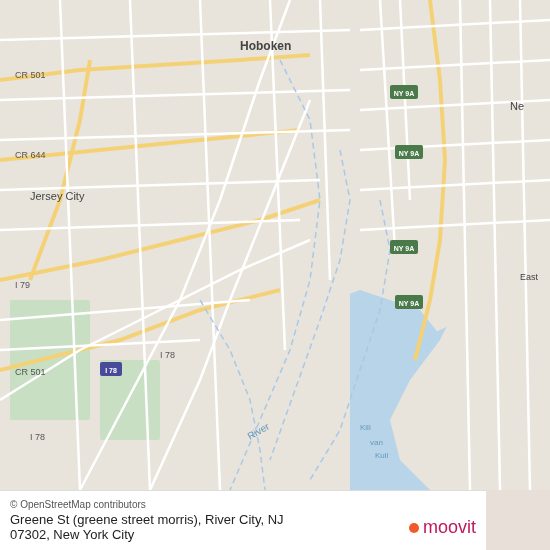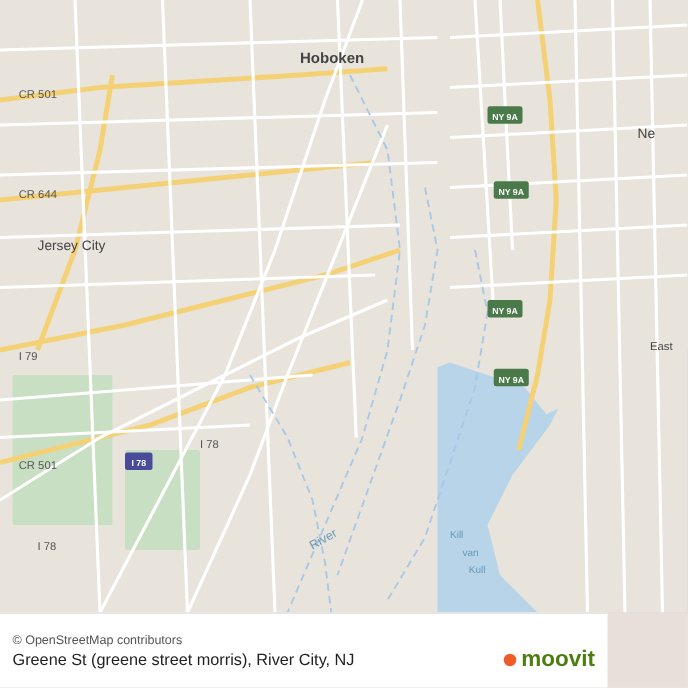--- a/index.html
+++ b/index.html
@@ -92,22 +92,22 @@
 
     
     .moovit-logo {
       position: absolute;
       bottom: 12px;
       right: 10px;
       display: flex;
       align-items: center;
       gap: 4px;
       font-size: 18px;
-      font-weight: bold;
-      color: #4d7c0f;
+      font-weight: normal;
+      color: #be185d;
       z-index: 25;
       margin-top: 36px;
     }
 
     .moovit-logo .moovit-dot {
       width: 10px;
       height: 10px;
       background: #f15a29;
       border-radius: 50%;
       display: inline-block;
@@ -223,19 +223,20 @@
     <text x="375" y="458" style="font-size:8px; fill:#6699bb; font-family:Arial;">Kull</text>
   </svg>
 
 </div>
 
 <div class="bottom-bar">
   <div style="display:flex; justify-content:space-between; align-items:flex-start;">
     <div>
       <div class="attribution-text">© OpenStreetMap contributors</div>
       <div class="address-text">Greene St (greene street morris), River City, NJ</div>
+      <div class="address-text">07302, New York City</div>
     </div>
     <div class="moovit-logo">
       <span class="moovit-dot"></span>
       <span>moovit</span>
     </div>
   </div>
 </div>
 
 </body></html>

